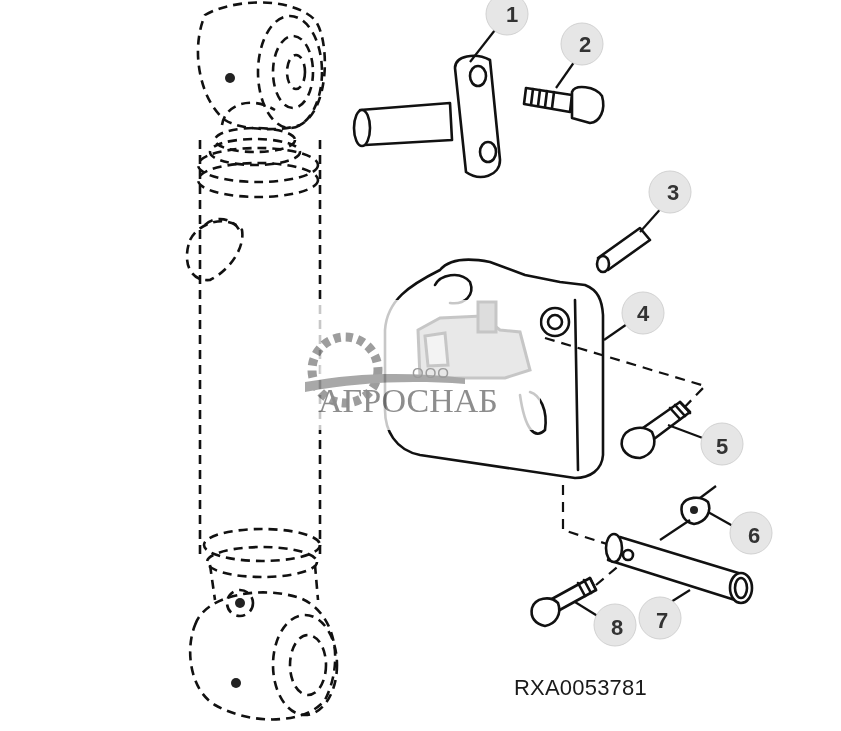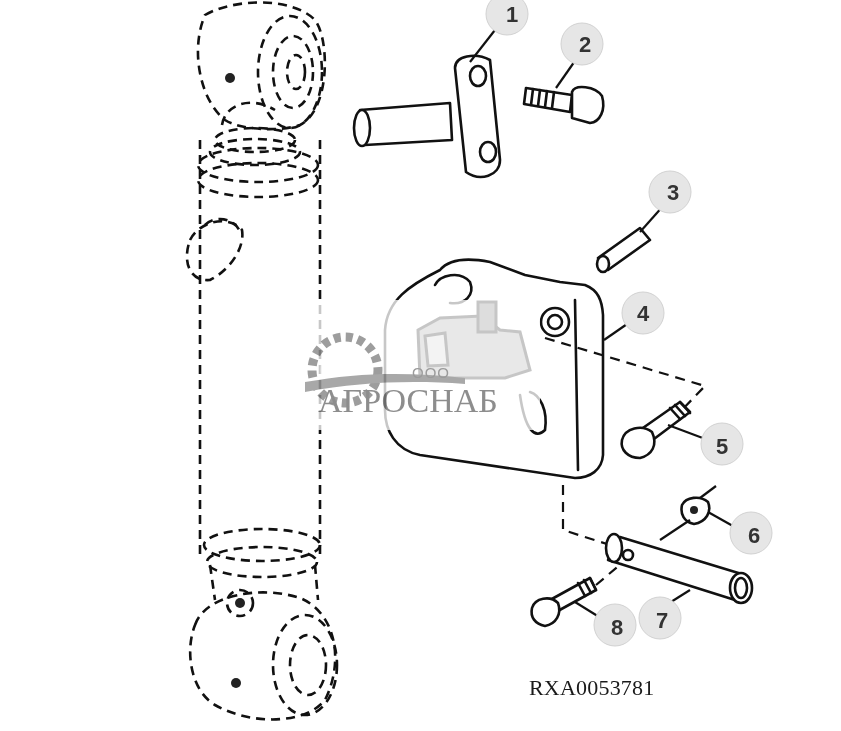--- a/index.html
+++ b/index.html
@@ -7,21 +7,21 @@
     #diagram { position: absolute; left: 0; top: 0; width: 841px; height: 731px; }
     .callout-circle { fill: #e6e6e6; stroke: #d2d2d2; stroke-width: 1; }
     .callout-num { font-family: "Liberation Sans", sans-serif; font-weight: bold; font-size: 22px; fill: #333333; text-anchor: middle; dominant-baseline: central; }
     .leader { stroke: #111; stroke-width: 2.2; fill: none; }
     .solid { stroke: #111; stroke-width: 2.6; fill: #fff; stroke-linejoin: round; stroke-linecap: round; }
     .solid-nf { stroke: #111; stroke-width: 2.6; fill: none; stroke-linejoin: round; stroke-linecap: round; }
     .dash { stroke: #111; stroke-width: 2.6; fill: none; stroke-dasharray: 9 6; stroke-linecap: butt; }
     .dashthin { stroke: #111; stroke-width: 2.2; fill: none; stroke-dasharray: 10 7; }
     .wm-text { font-family: "Liberation Serif", serif; font-size: 34px; fill: #7a7a7a; }
     .wm-ooo { font-family: "Liberation Sans", sans-serif; font-size: 15px; fill: #8a8a8a; letter-spacing: 1px; }
-    #caption { position: absolute; left: 529px; top: 675px; font-family: Liberation Serif, serif; font-size: 22px; color: #1a1a1a; letter-spacing: 0.2px; }
+    #caption { position: absolute; left: 514px; top: 675px; font-family: Liberation Sans, sans-serif; font-size: 22px; color: #1a1a1a; letter-spacing: 0.2px; }
   </style>
 </head>
 <body>
 
 <svg id="diagram" viewBox="0 0 841 731" xmlns="http://www.w3.org/2000/svg">
 
   <g>
 
     <path class="dash" d="M205 15 C230 0, 290 -5, 315 20 C330 40, 330 110, 300 125 C280 132, 240 130, 225 120 C200 100, 190 50, 205 15 Z"></path>
     <ellipse class="dash" cx="290" cy="72" rx="32" ry="56"></ellipse>

